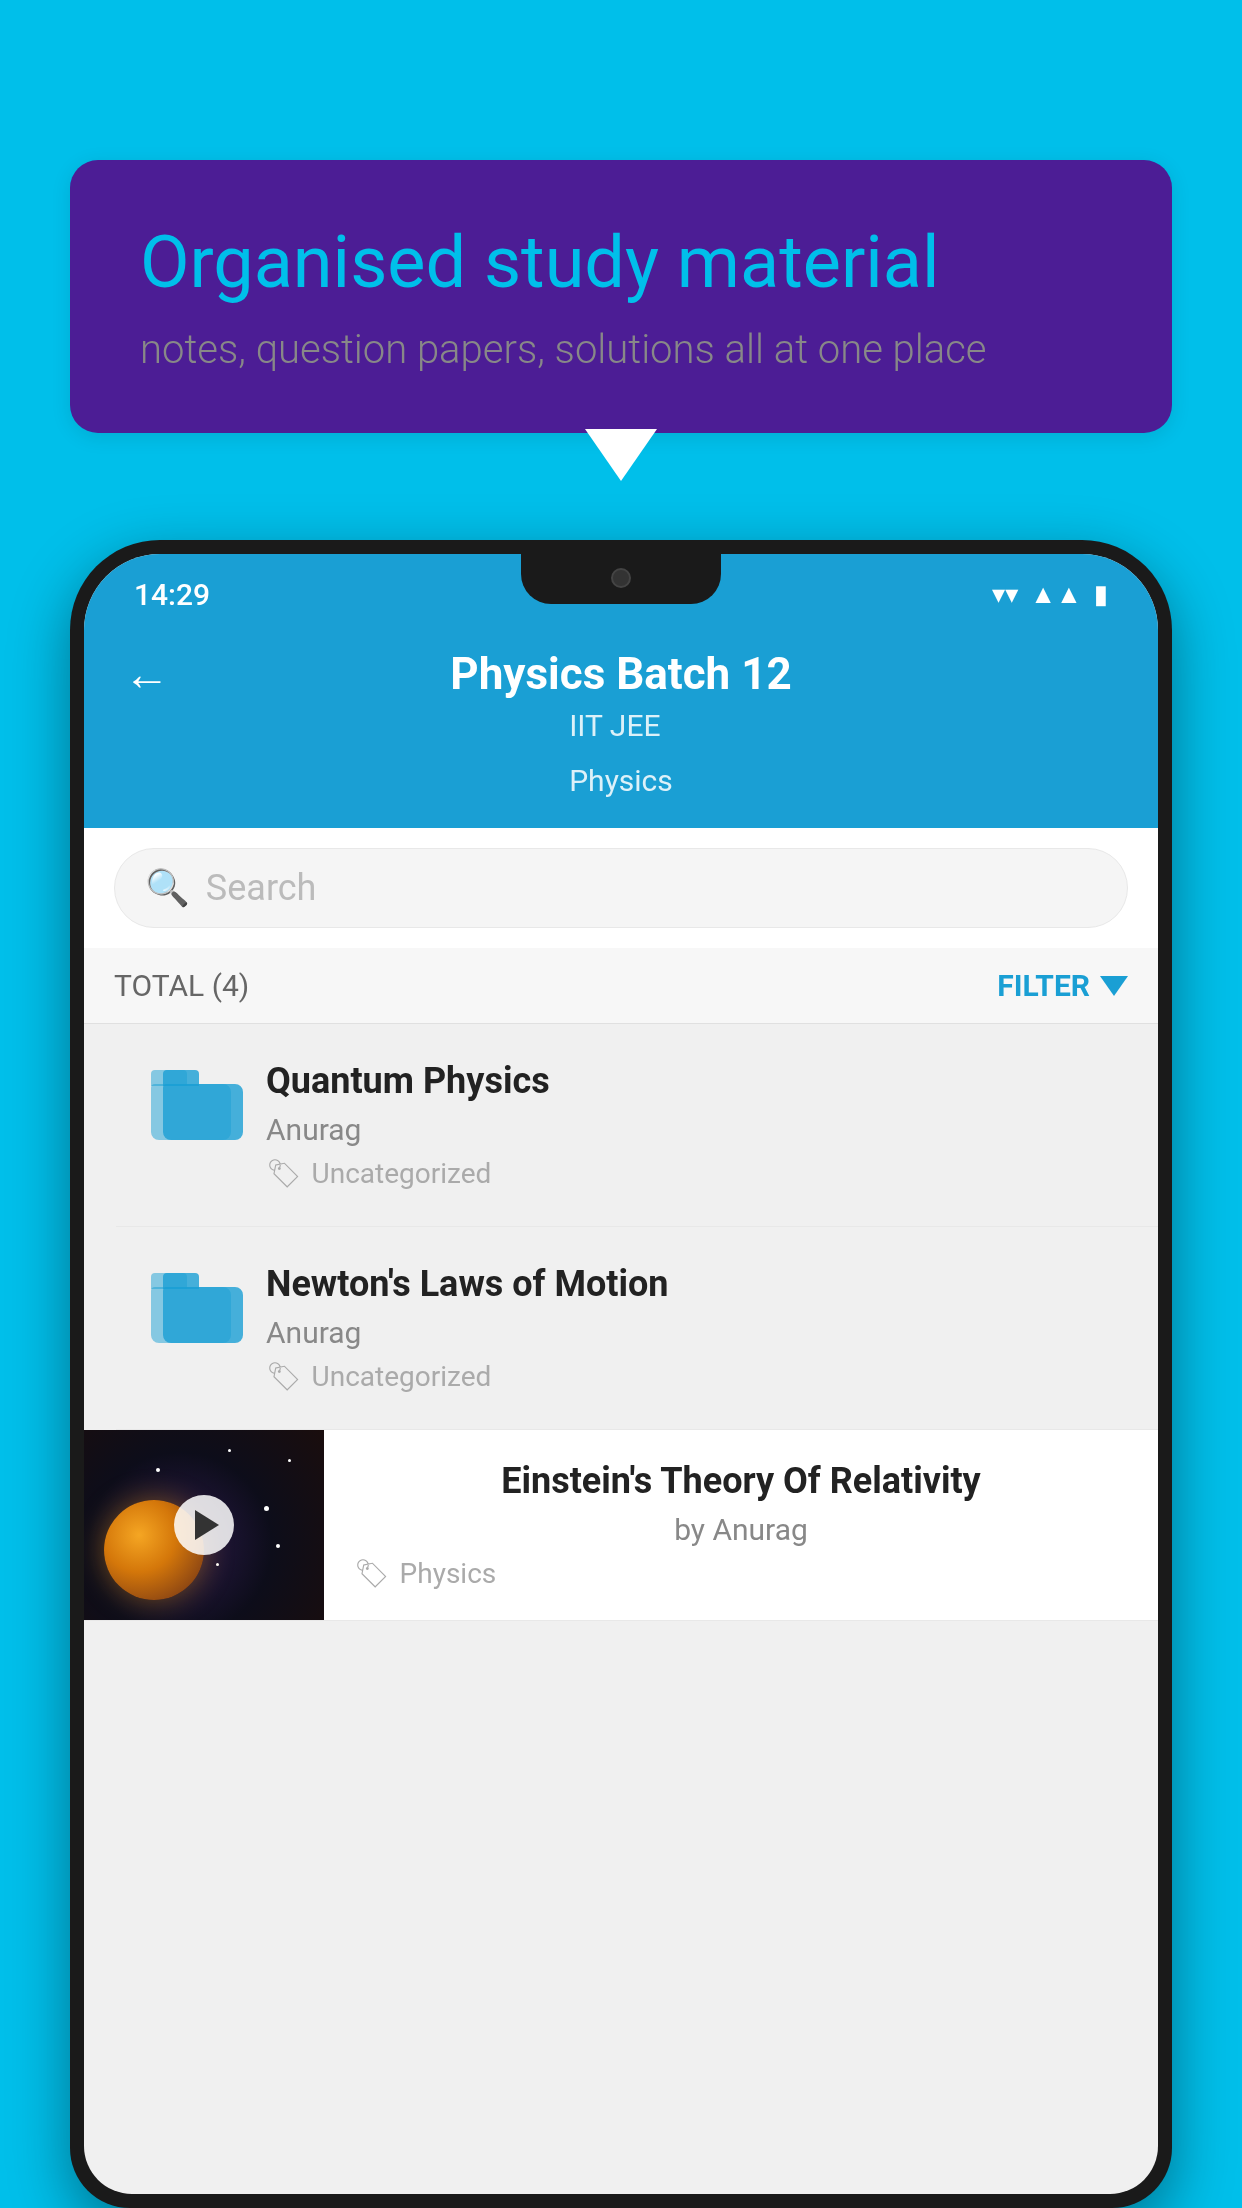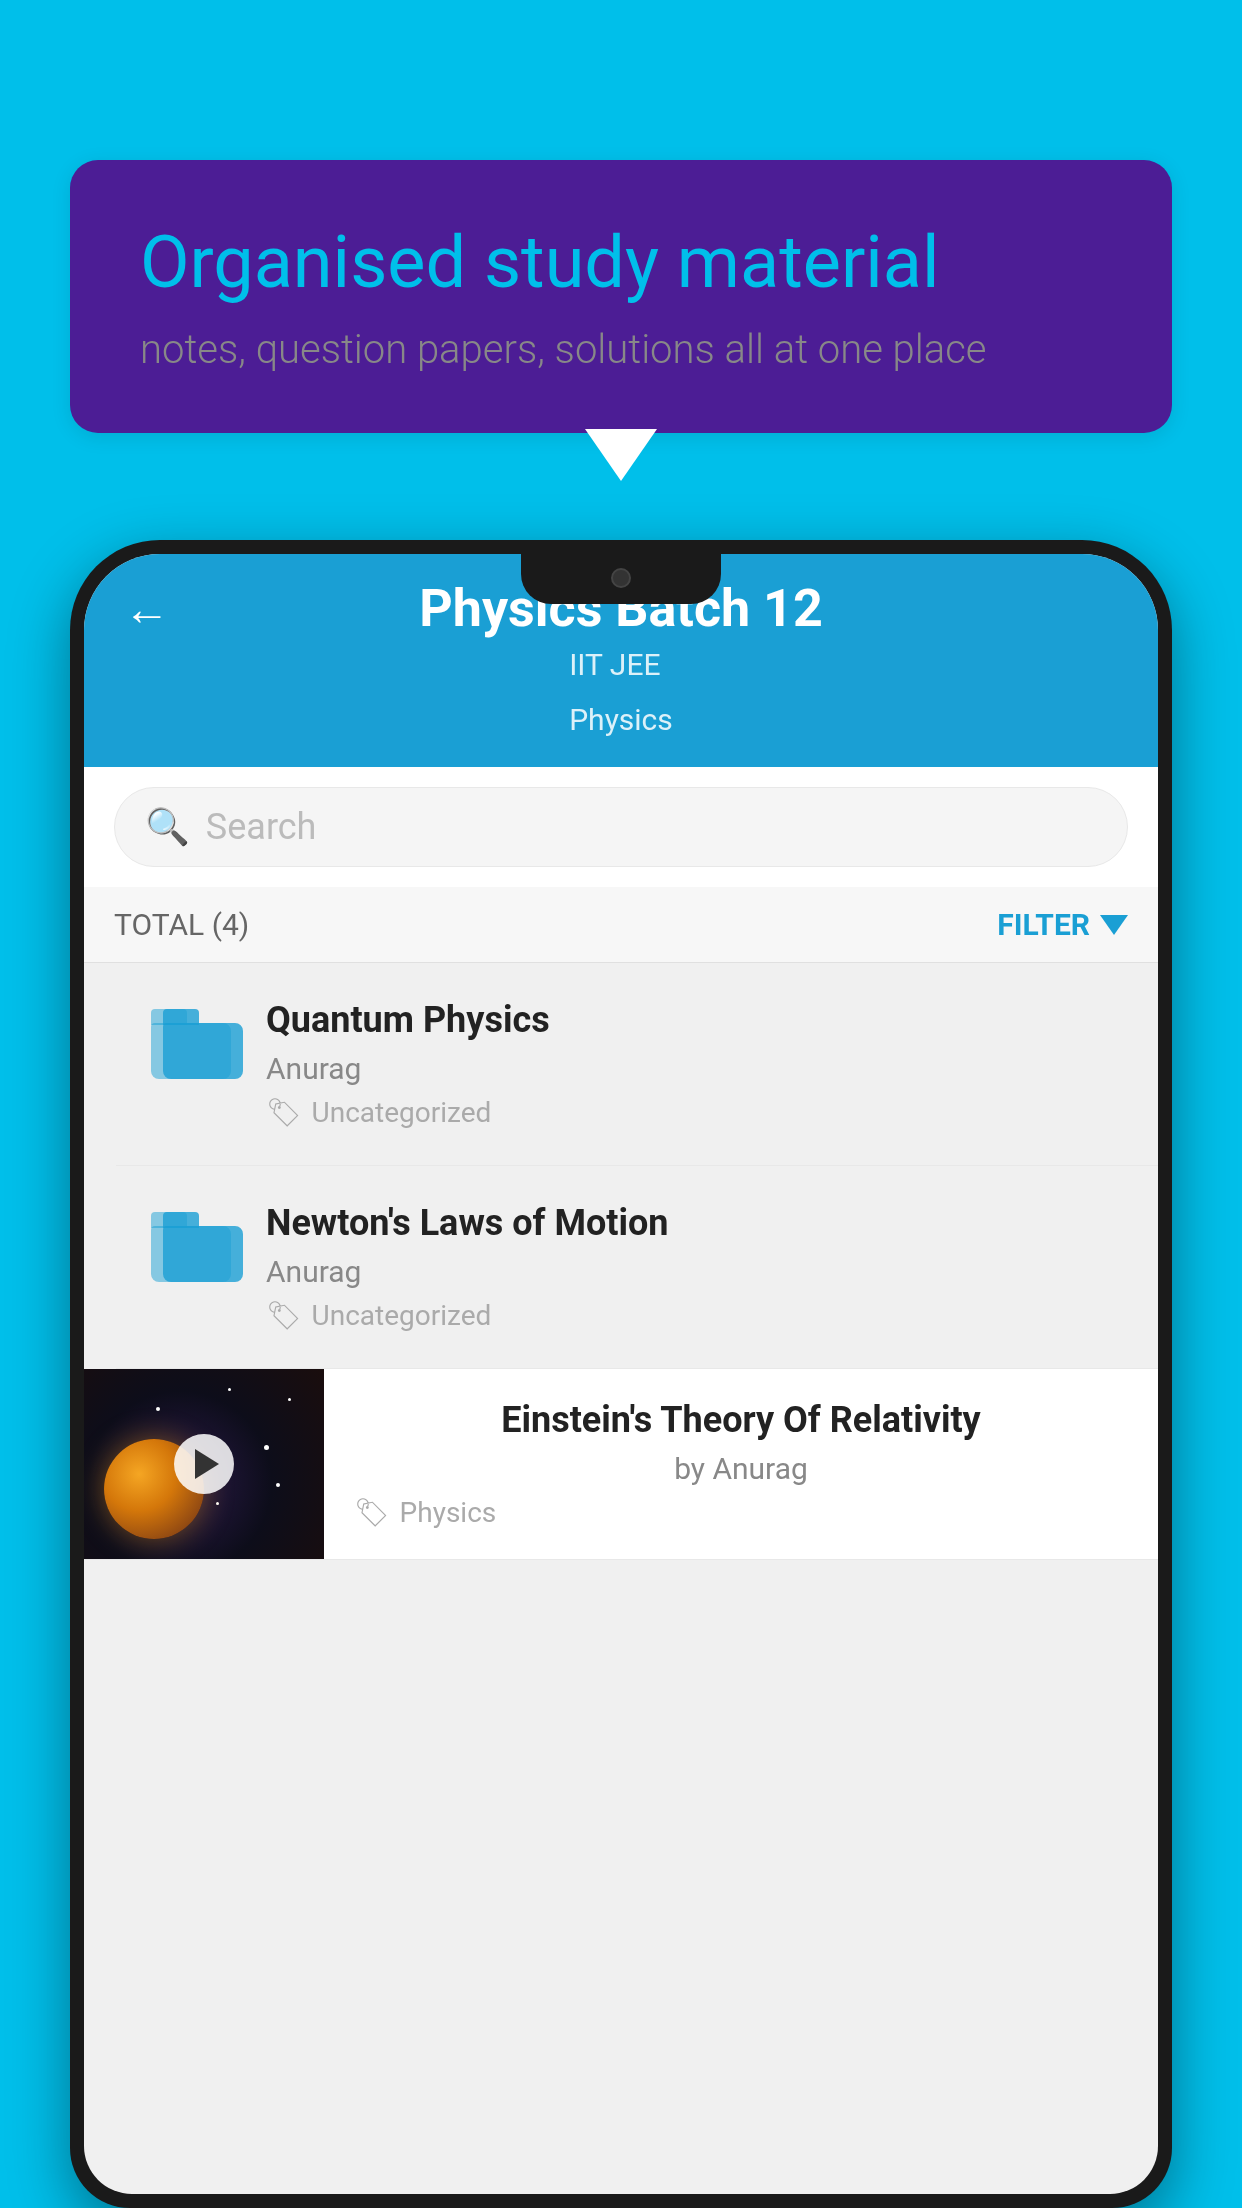--- a/index.html
+++ b/index.html
@@ -150,21 +150,21 @@
     .back-arrow {
       position: absolute;
       left: 0;
       color: white;
       font-size: 46px;
       cursor: pointer;
     }
 
     .header-title {
       color: white;
-      font-size: 52px;
+      font-size: 44px;
       font-weight: 700;
     }
 
     .header-subtitle {
       color: rgba(255,255,255,0.85);
       font-size: 30px;
       display: flex;
       gap: 20px;
       flex-direction: column;
     }
@@ -479,20 +479,28 @@
 
 <div class="phone-frame">
   <div class="phone-inner">
 
     <div class="notch">
       <div class="camera-dot"></div>
     </div>
 
     <div class="phone-screen">
 
+      <div class="status-bar">
+        <span class="status-time">14:29</span>
+        <div class="status-icons">
+          <span class="wifi-icon">▾▾</span>
+          <span class="signal-icon">▲▲</span>
+          <span class="battery-icon">▮</span>
+        </div>
+      </div>
 
       <div class="app-header">
         <div class="header-row">
           <span class="back-arrow">←</span>
           <span class="header-title">Physics Batch 12</span>
         </div>
         <div class="header-subtitle">
           <span>IIT JEE</span>
           <span>Physics</span>
         </div>

